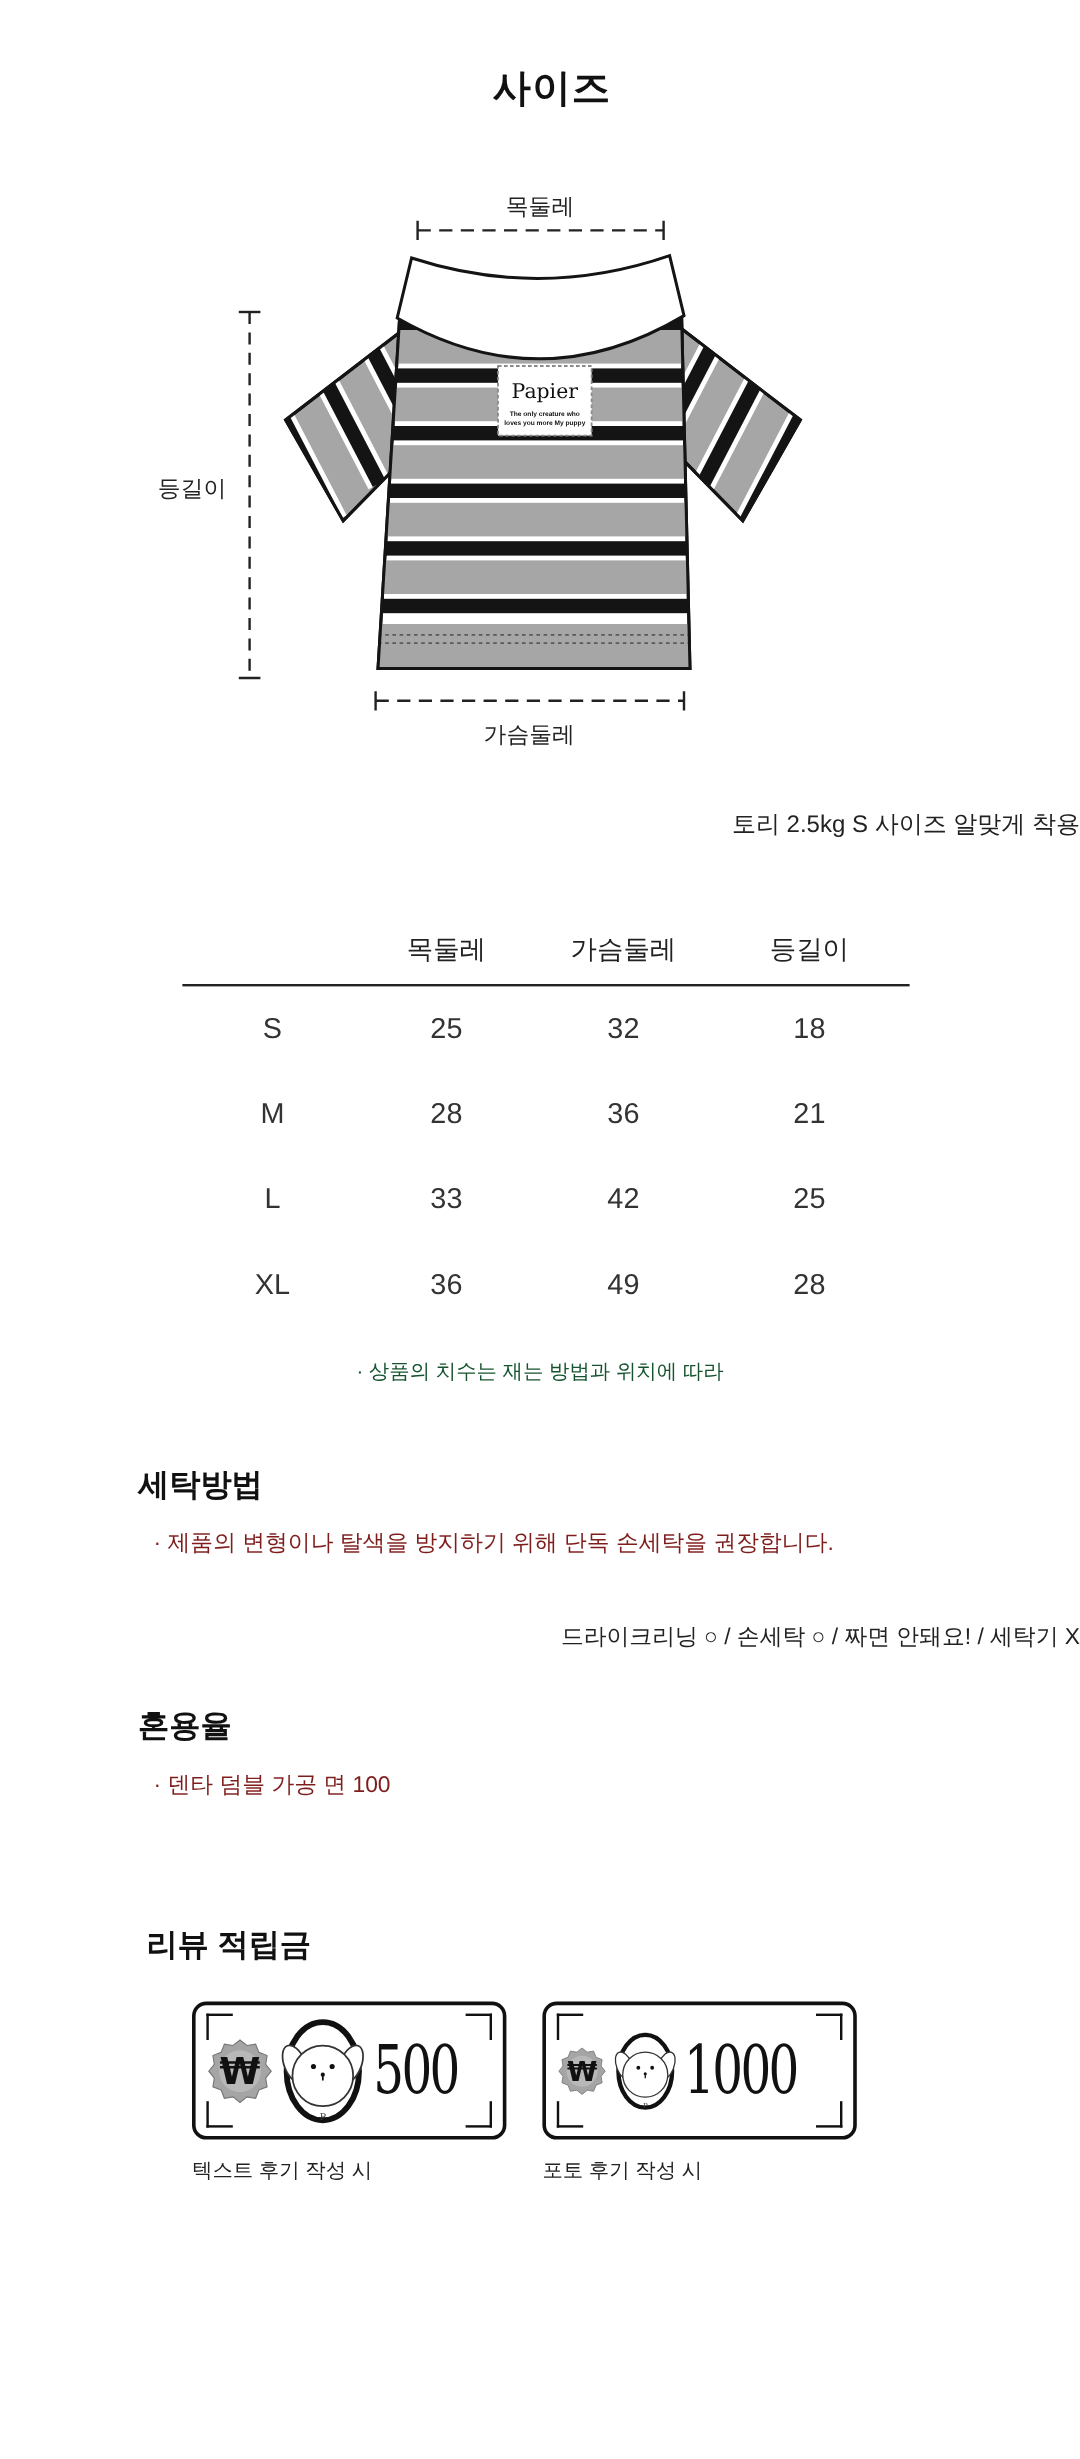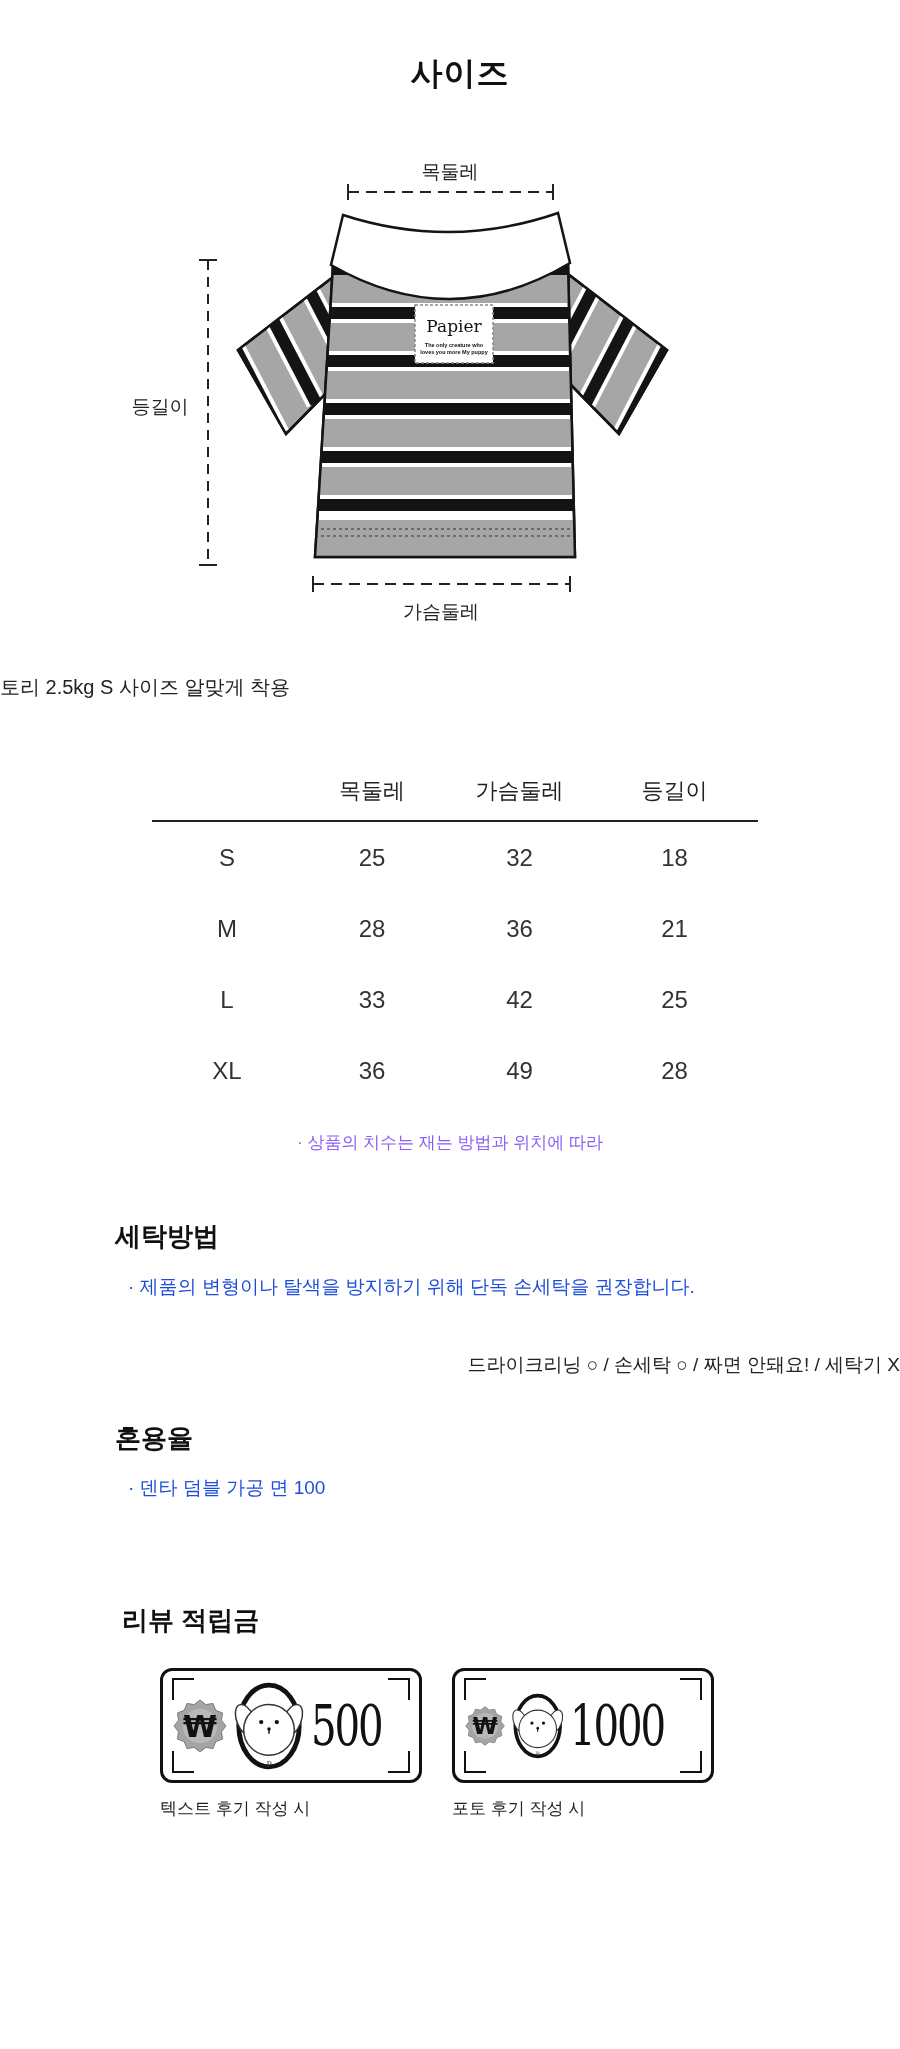--- a/index.html
+++ b/index.html
@@ -6,47 +6,47 @@
   body{
     width:900px;min-height:2049px;
     font-family:"Liberation Sans","DejaVu Sans",sans-serif;
     color:#1a1a1a;overflow:hidden;
   }
   .page-title{
     margin:52px 0 0 0;text-align:center;
     font-size:32px;font-weight:800;letter-spacing:1px;color:#111;padding-left:20px;
   }
   svg.diagram{display:block;margin:36px auto 0 auto;}
-  .fit-notes{margin-top:40px;text-align:left;}
+  .fit-notes{margin-top:40px;text-align:right;}
   .fit-line{font-size:20px;line-height:30px;color:#222;}
   .fit-line + .fit-line{margin-top:20px;}
 
   
   .size-table{width:606px;margin:64px 0 0 152px;}
   .st-header{
     display:grid;grid-template-columns:150px 140px 155px 155px;
     height:56px;align-items:end;padding-bottom:14px;box-sizing:border-box;
     border-bottom:2px solid #222;
   }
   .st-header div{text-align:center;font-size:22px;font-weight:500;color:#222;}
   .st-row{
     display:grid;grid-template-columns:150px 140px 155px 155px;
     height:71px;align-items:center;
   }
   .st-row div{text-align:center;font-size:24px;font-weight:400;color:#333;}
   .table-notes{margin-top:22px;text-align:center;}
-  .table-notes div{font-size:17px;line-height:29px;color:#8b5cf6;}
+  .table-notes div{font-size:17px;line-height:29px;color:#14532d;}
 
   
   .sec-heading{
     margin:0 0 0 115px;font-size:26px;font-weight:800;
     line-height:36px;color:#111;
   }
-  .wash-heading{margin-top:62px;font-family:Liberation Serif, serif;}
-  .bullet-note{margin:18px 0 0 128px;font-size:19px;line-height:28px;color:#1d4ed8;}
+  .wash-heading{margin-top:62px;}
+  .bullet-note{margin:18px 0 0 128px;font-size:19px;line-height:28px;color:#7f1d1d;}
   .methods-line{margin-top:50px;text-align:right;font-size:19px;line-height:28px;color:#222;}
   .comp-heading{margin-top:41px;}
   .review-heading{margin-top:100px;margin-left:122px;}
 
   
   .coupons-row{display:flex;gap:30px;margin:30px 0 0 160px;}
   .coupon-block{width:262px;}
   .coupon{
     position:relative;width:262px;height:115px;box-sizing:border-box;
     border:3px solid #111;border-radius:12px;background:#fff;

